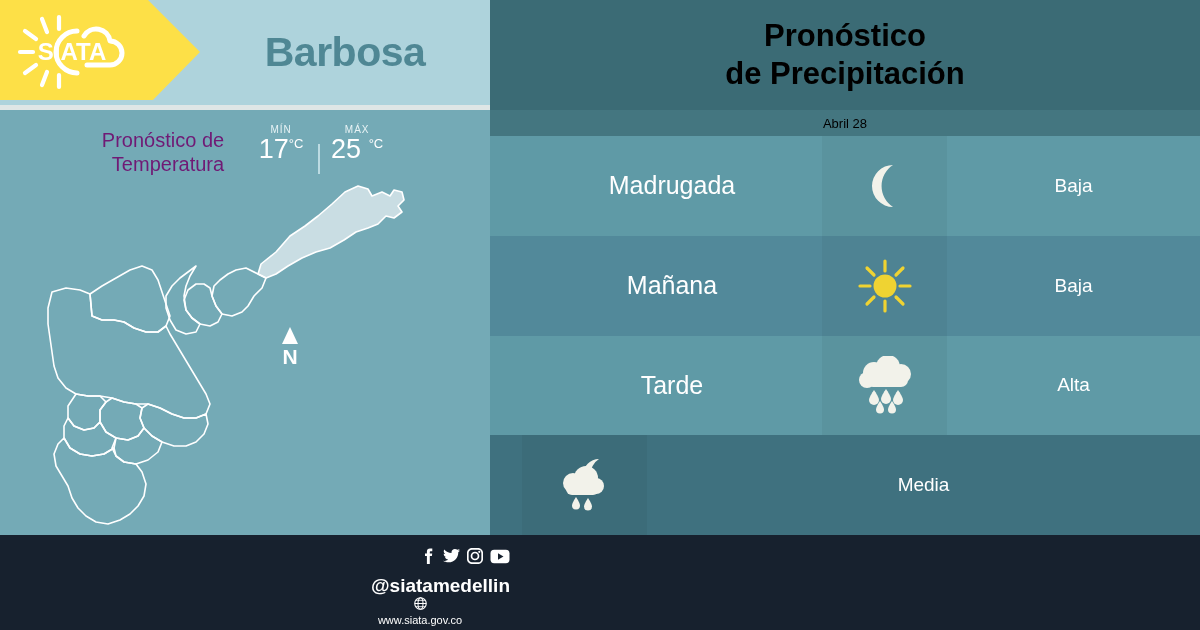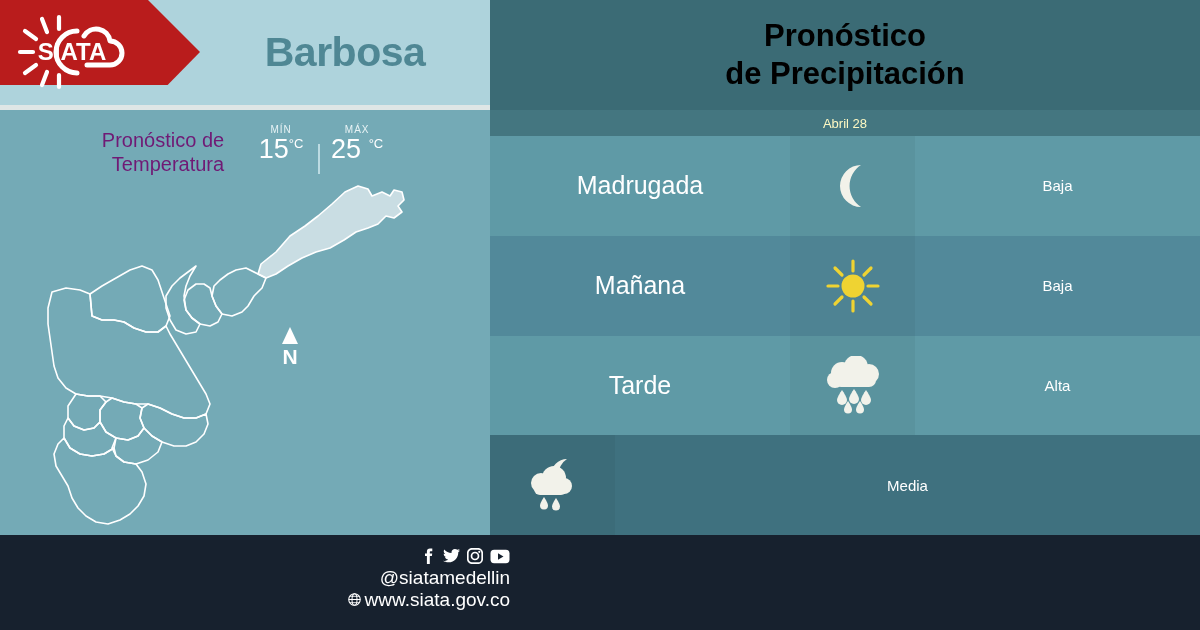--- a/index.html
+++ b/index.html
@@ -10,22 +10,22 @@
     position:relative;
   }
   #root { position:absolute; inset:0; width:1200px; height:630px; }
 
   
   .left-header {
     position:absolute; left:0; top:0; width:490px; height:105px;
     background:#aed3dc;
   }
   .logo-banner {
-    position:absolute; left:0; top:0; width:200px; height:85px;
-    background:#b91c1c;
+    position:absolute; left:0; top:0; width:200px; height:100px;
+    background:#fde047;
     clip-path: polygon(0 0, 148px 0, 200px 52px, 148px 105px, 0 105px);
     z-index:3;
     padding-left:36px;
   }
   .logo-mark { position:absolute; left:14px; top:14px; width:120px; height:76px; }
   .city-title {
     position:absolute; left:200px; top:0; width:290px; height:105px;
     display:flex; align-items:center; justify-content:center;
     font-size:41px; font-weight:bold; color:#4f8794;
     letter-spacing:-0.5px;
@@ -70,53 +70,53 @@
     text-align:center;
   }
   .right-title {
     font-size:31px; font-weight:bold; color:#000000; line-height:1.22;
   }
   .right-date-bar {
     position:absolute; left:0; top:110px; width:710px; height:26px;
     background:#447680;
     display:flex; align-items:center; justify-content:center;
   }
-  .right-date { font-size:13px; color:#fef9c3; }
+  .right-date { font-size:13px; color:#000000; }
 
   .rows { position:absolute; left:0; top:136px; width:710px; height:399px; }
-  .frow { position:relative; width:710px; height:99.75px; display:flex; }
+  .frow { position:relative; width:710px; height:99.75px; display:flex;padding-left:32px; }
   .frow.odd  { background:#5f9aa6; }
   .frow.even { background:#52899a; }
   .frow.even.dark { background:#3f717f; }
   .cell-time {
     width:300px; display:flex; align-items:center; justify-content:center;
     font-size:25px; color:#ffffff;
   }
   .cell-icon {
     width:125px; display:flex; align-items:center; justify-content:center;
   }
   .frow.odd  .cell-icon { background:rgba(0,0,0,0.045); }
   .frow.even .cell-icon { background:rgba(0,0,0,0.045); }
   .cell-level {
     flex:1; display:flex; align-items:center; justify-content:center;
-    font-size:15px; color:#ffffff;
+    font-size:19px; color:#ffffff;
   }
 
   
   .footer {
     position:absolute; left:0; top:535px; width:1200px; height:95px;
     background:#17212e;
   }
   .social-block {
     position:absolute; left:330px; top:12px; width:180px; height:72px;
     color:#ffffff; text-align:right;
   }
   .social-icons { display:flex; justify-content:flex-end; gap:7px; height:18px; align-items:center; }
-  .handle { font-size:19px; font-weight:normal; line-height:1.15; margin-top:2px; }
-  .web { font-size:19px; display:flex; align-items:center; justify-content:flex-end; gap:4px; }
+  .handle { font-size:19px; font-weight:bold; line-height:1.15; margin-top:10px; }
+  .web { font-size:11px; display:flex; align-items:center; justify-content:flex-end; gap:4px;flex-direction:column; }
 </style>
 </head>
 <body>
 
 <div id="root">
 
   <div class="left-header">
     <div class="logo-banner">
       <svg class="logo-mark" viewBox="0 0 120 76">
         <g stroke="#ffffff" stroke-width="4.2" stroke-linecap="round" fill="none">
@@ -141,21 +141,21 @@
 
     <div class="temp-block">
       <div class="temp-label">
         <span>Pronóstico de</span><br>
         <span>Temperatura</span>
       </div>
       <div class="temp-vals">
         <div class="temp-col">
           <div class="temp-cap">MÍN</div>
           <div class="temp-num">
-            <span>15</span><sup>°C</sup>
+            <span>17</span><sup>°C</sup>
           </div>
         </div>
         <div class="temp-div"></div>
         <div class="temp-col">
           <div class="temp-cap">MÁX</div>
           <div class="temp-num">
             <span>25</span> <sup>°C</sup>
           </div>
         </div>
       </div>

